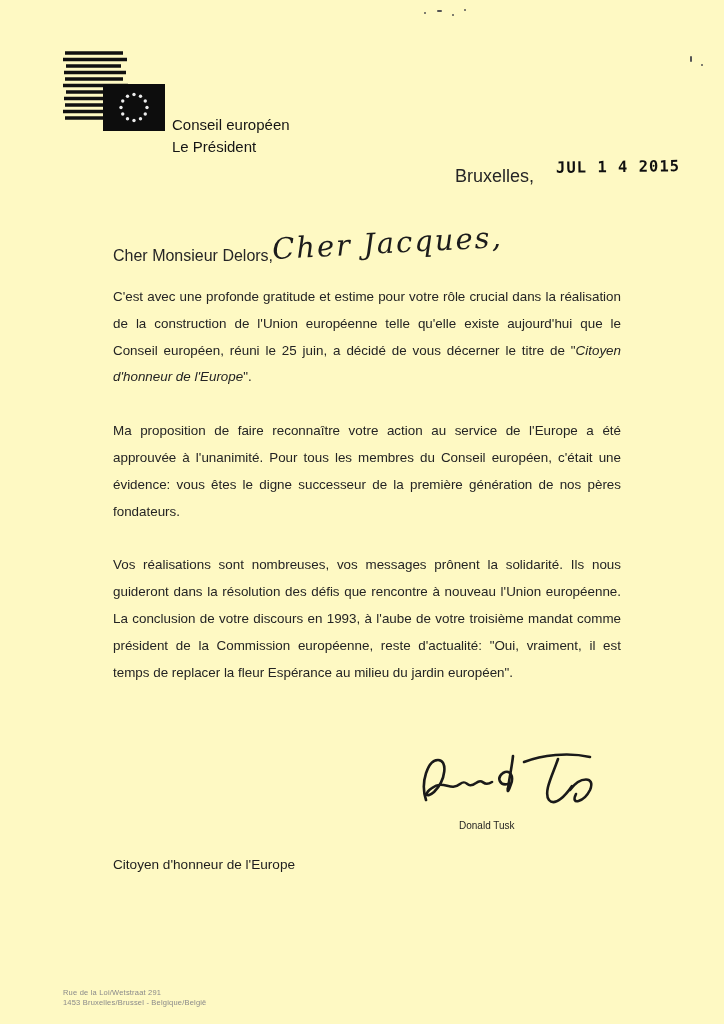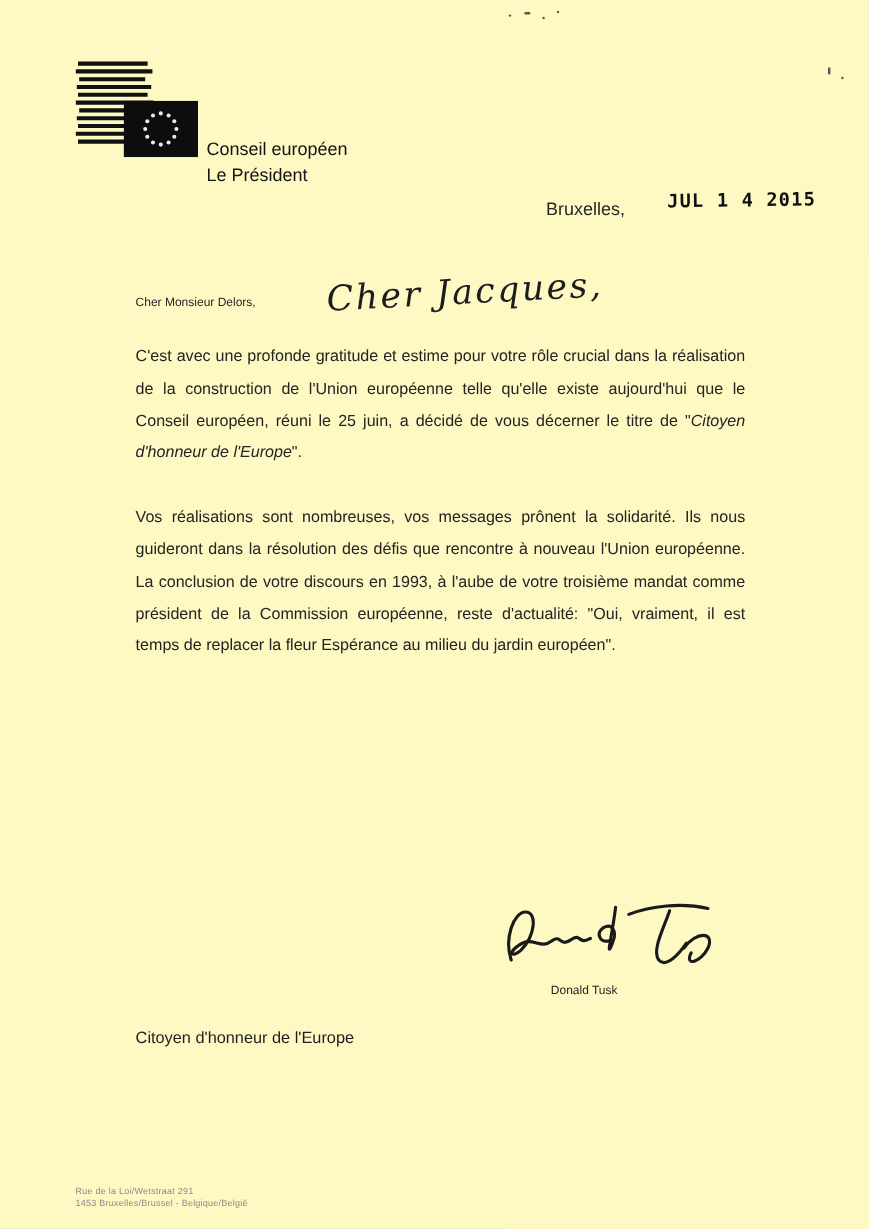--- a/index.html
+++ b/index.html
@@ -11,29 +11,29 @@
     font-family:"Liberation Sans", sans-serif;
     color:#262626;
     overflow:hidden;
   }
   
   .letterhead { position:absolute; left:63px; top:46px; width:420px; height:100px; }
   .logo-lines { position:absolute; left:0; top:4px; }
   .eu-flag { position:absolute; left:40px; top:38px; }
   .org-block { position:absolute; left:109px; top:68px; font-size:15px; color:#151515; line-height:22px; }
   
-  .city { position:absolute; left:455px; top:166px; font-size:15px; }
+  .city { position:absolute; left:455px; top:166px; font-size:18px; }
   .stamp {
     position:absolute; left:556px; top:158px;
     font-family:"DejaVu Sans Mono", monospace;
     font-weight:bold; font-size:15.5px; letter-spacing:1px;
     color:#101010; transform:rotate(-0.8deg);
   }
   
-  .salutation-typed { position:absolute; left:113px; top:247px; font-size:10px; }
+  .salutation-typed { position:absolute; left:113px; top:247px; font-size:16px; }
   .salutation-hand {
     position:absolute; left:272px; top:226px;
     font-family:"DejaVu Serif", serif; font-style:italic;
     font-size:29px; letter-spacing:2px; color:#1c1c1c;
     transform:rotate(-3deg);
   }
   
   .body-text {
     position:absolute; left:113px; top:284px; width:520px;
     font-size:13.4px; line-height:26.8px; text-align:justify;
@@ -103,20 +103,21 @@
   </div>
 
   <span class="city">Bruxelles,</span>
   <span class="stamp">JUL 1 4 2015</span>
 
   <span class="salutation-typed">Cher Monsieur Delors,</span>
   <span class="salutation-hand">Cher Jacques,</span>
 
   <div class="body-text">
     <p><span>C'est avec une profonde gratitude et estime pour votre rôle crucial dans la réalisation de la construction de l'Union européenne telle qu'elle existe aujourd'hui que le Conseil européen, réuni le 25 juin, a décidé de vous décerner le titre de "</span><i>Citoyen d'honneur de l'Europe</i><span>".</span></p>
+    <p>Ma proposition de faire reconnaître votre action au service de l'Europe a été approuvée à l'unanimité. Pour tous les membres du Conseil européen, c'était une évidence: vous êtes le digne successeur de la première génération de nos pères fondateurs.</p>
     <p>Vos réalisations sont nombreuses, vos messages prônent la solidarité. Ils nous guideront dans la résolution des défis que rencontre à nouveau l'Union européenne. La conclusion de votre discours en 1993, à l'aube de votre troisième mandat comme président de la Commission européenne, reste d'actualité: "Oui, vraiment, il est temps de replacer la fleur Espérance au milieu du jardin européen".</p>
   </div>
 
   <svg class="signature-svg" width="192" height="68" viewBox="0 0 192 68">
     <g fill="none" stroke="#1a1a1a" stroke-width="2.6" stroke-linecap="round" stroke-linejoin="round">
       <path d="M14,52 C8,34 16,12 26,12 C36,12 34,32 22,44 C14,51 12,45 20,40 C32,31 38,44 48,36 C56,30 54,42 64,35 C72,29 70,40 80,34"></path>
       <path d="M96,36 C88,38 84,30 91,25 C98,21 102,28 99,36 C97,42 95,46 96,40"></path>
       <path d="M101,8 C100,18 97,32 96,41"></path>
       <path d="M112,14 C130,7 156,4 178,9"></path>
       <path d="M146,11 C141,26 131,44 137,52 C143,59 154,47 160,38"></path>

